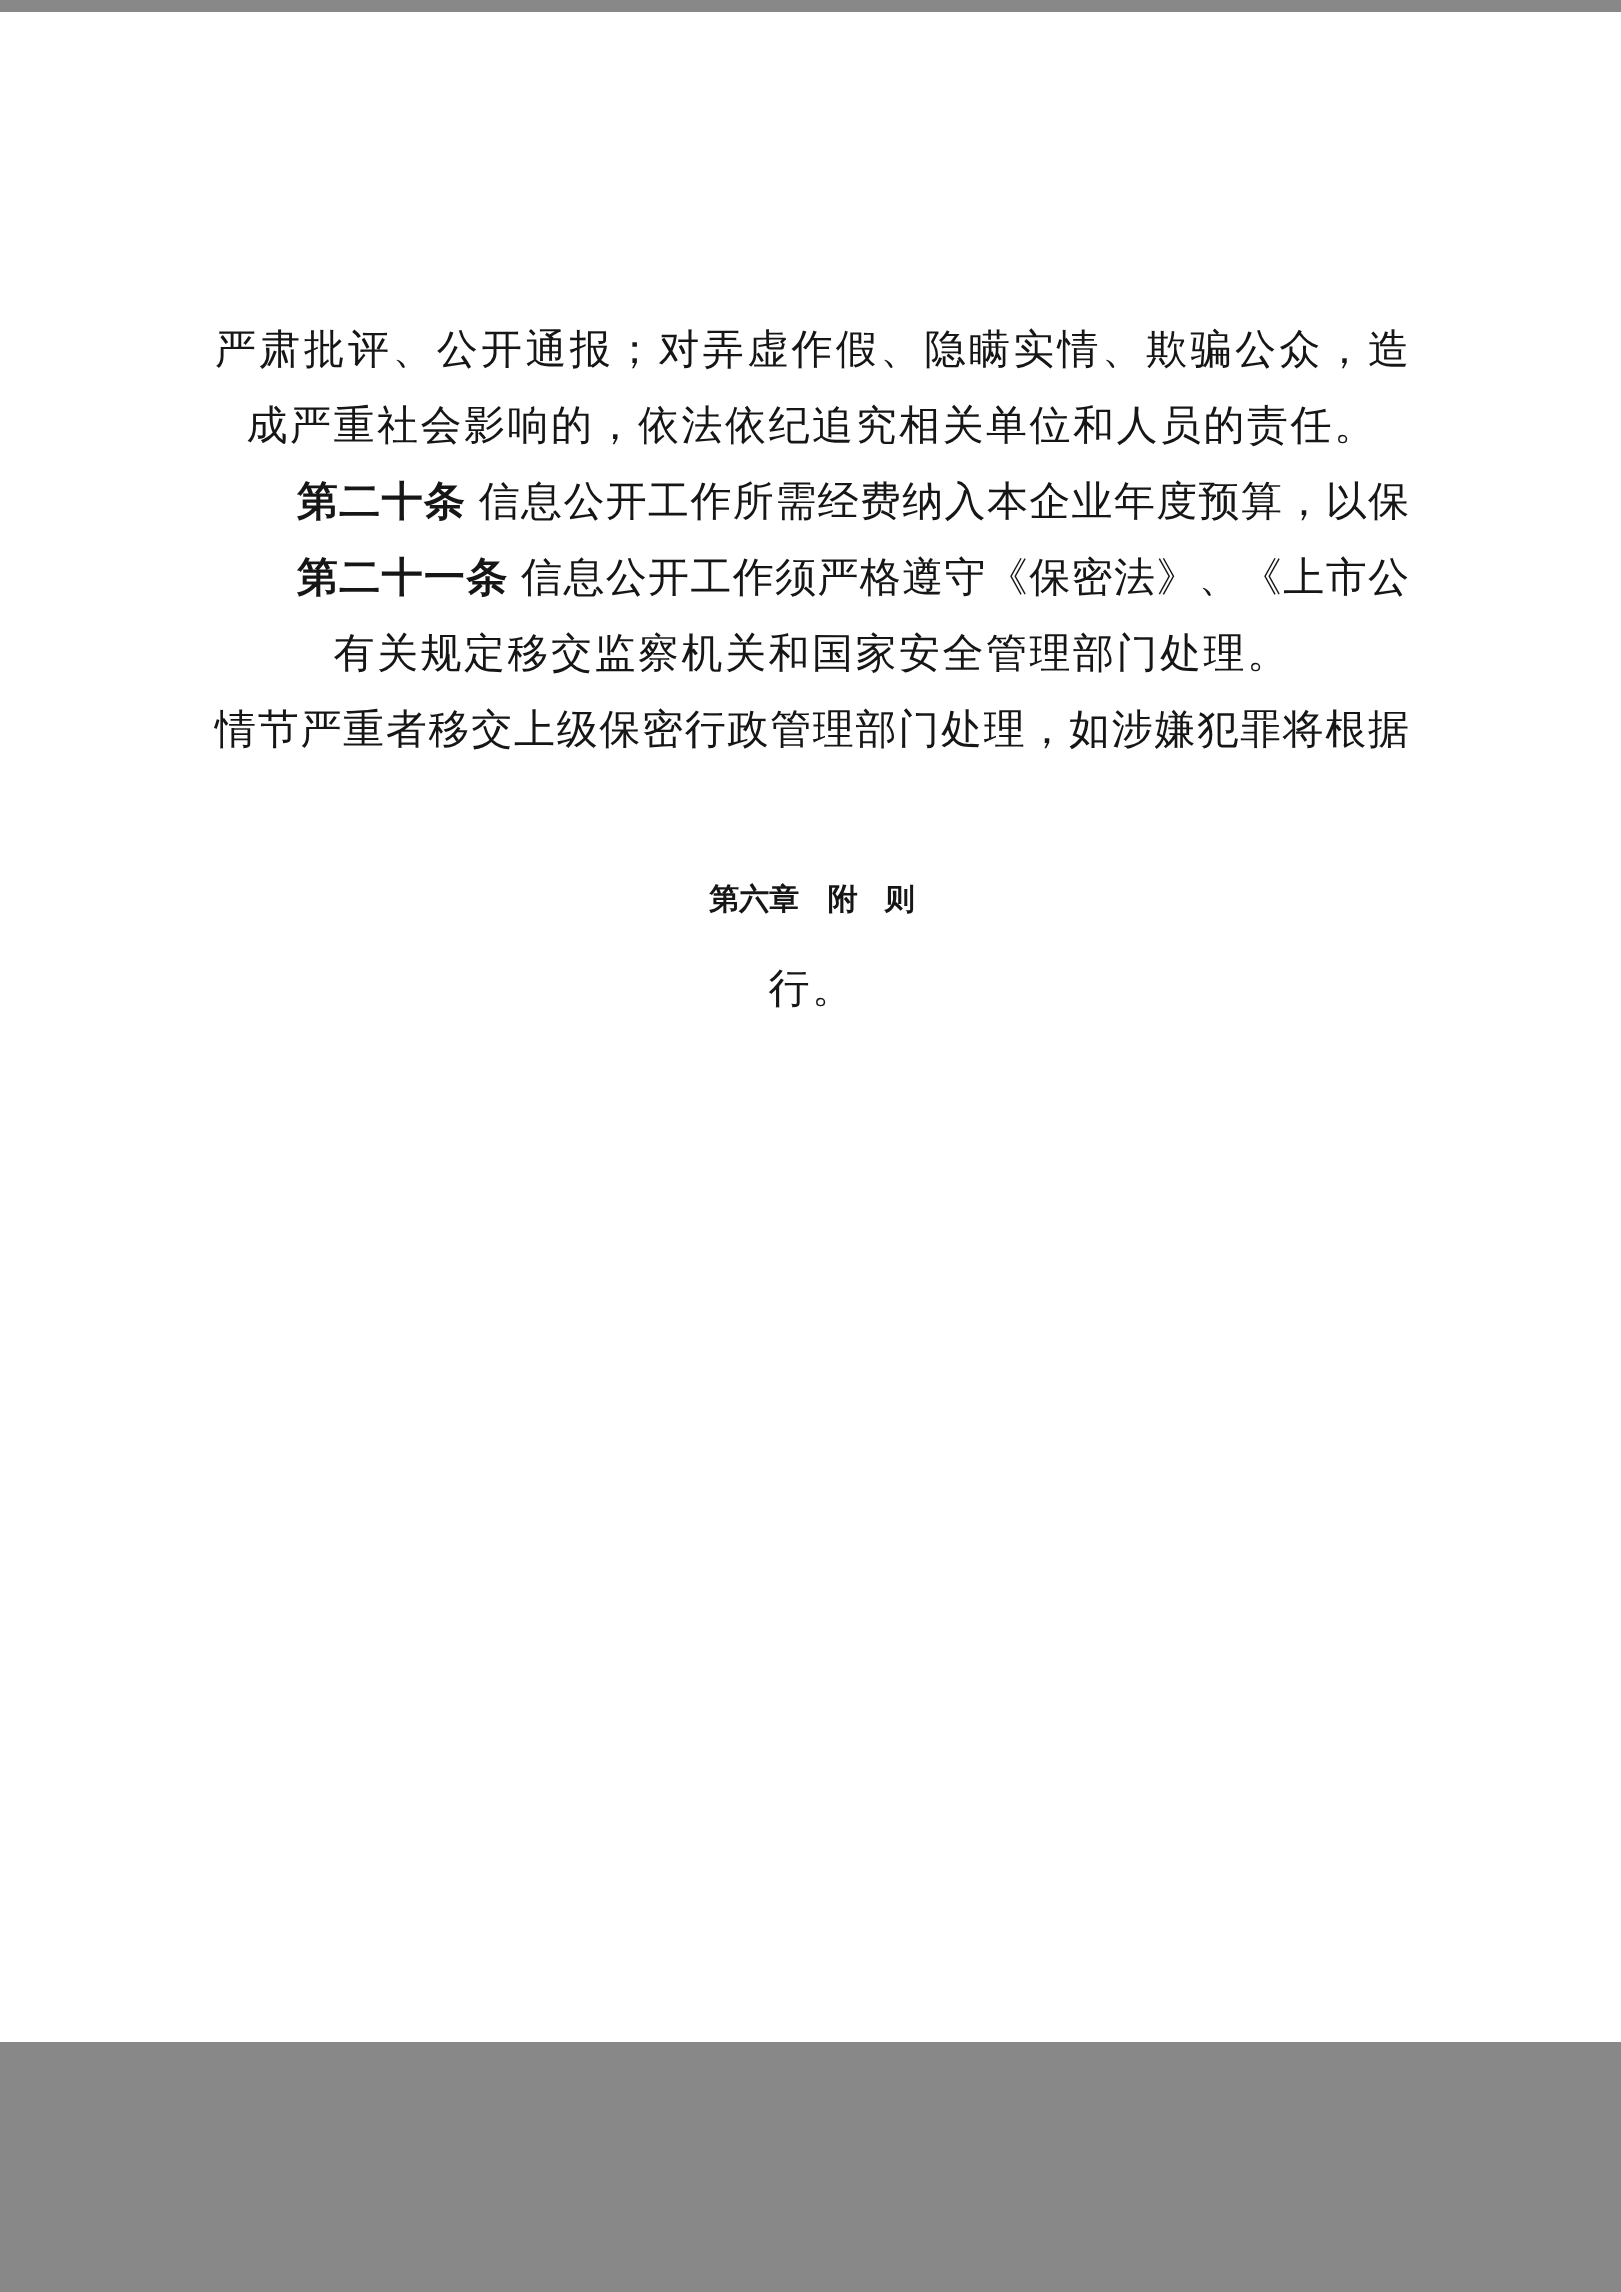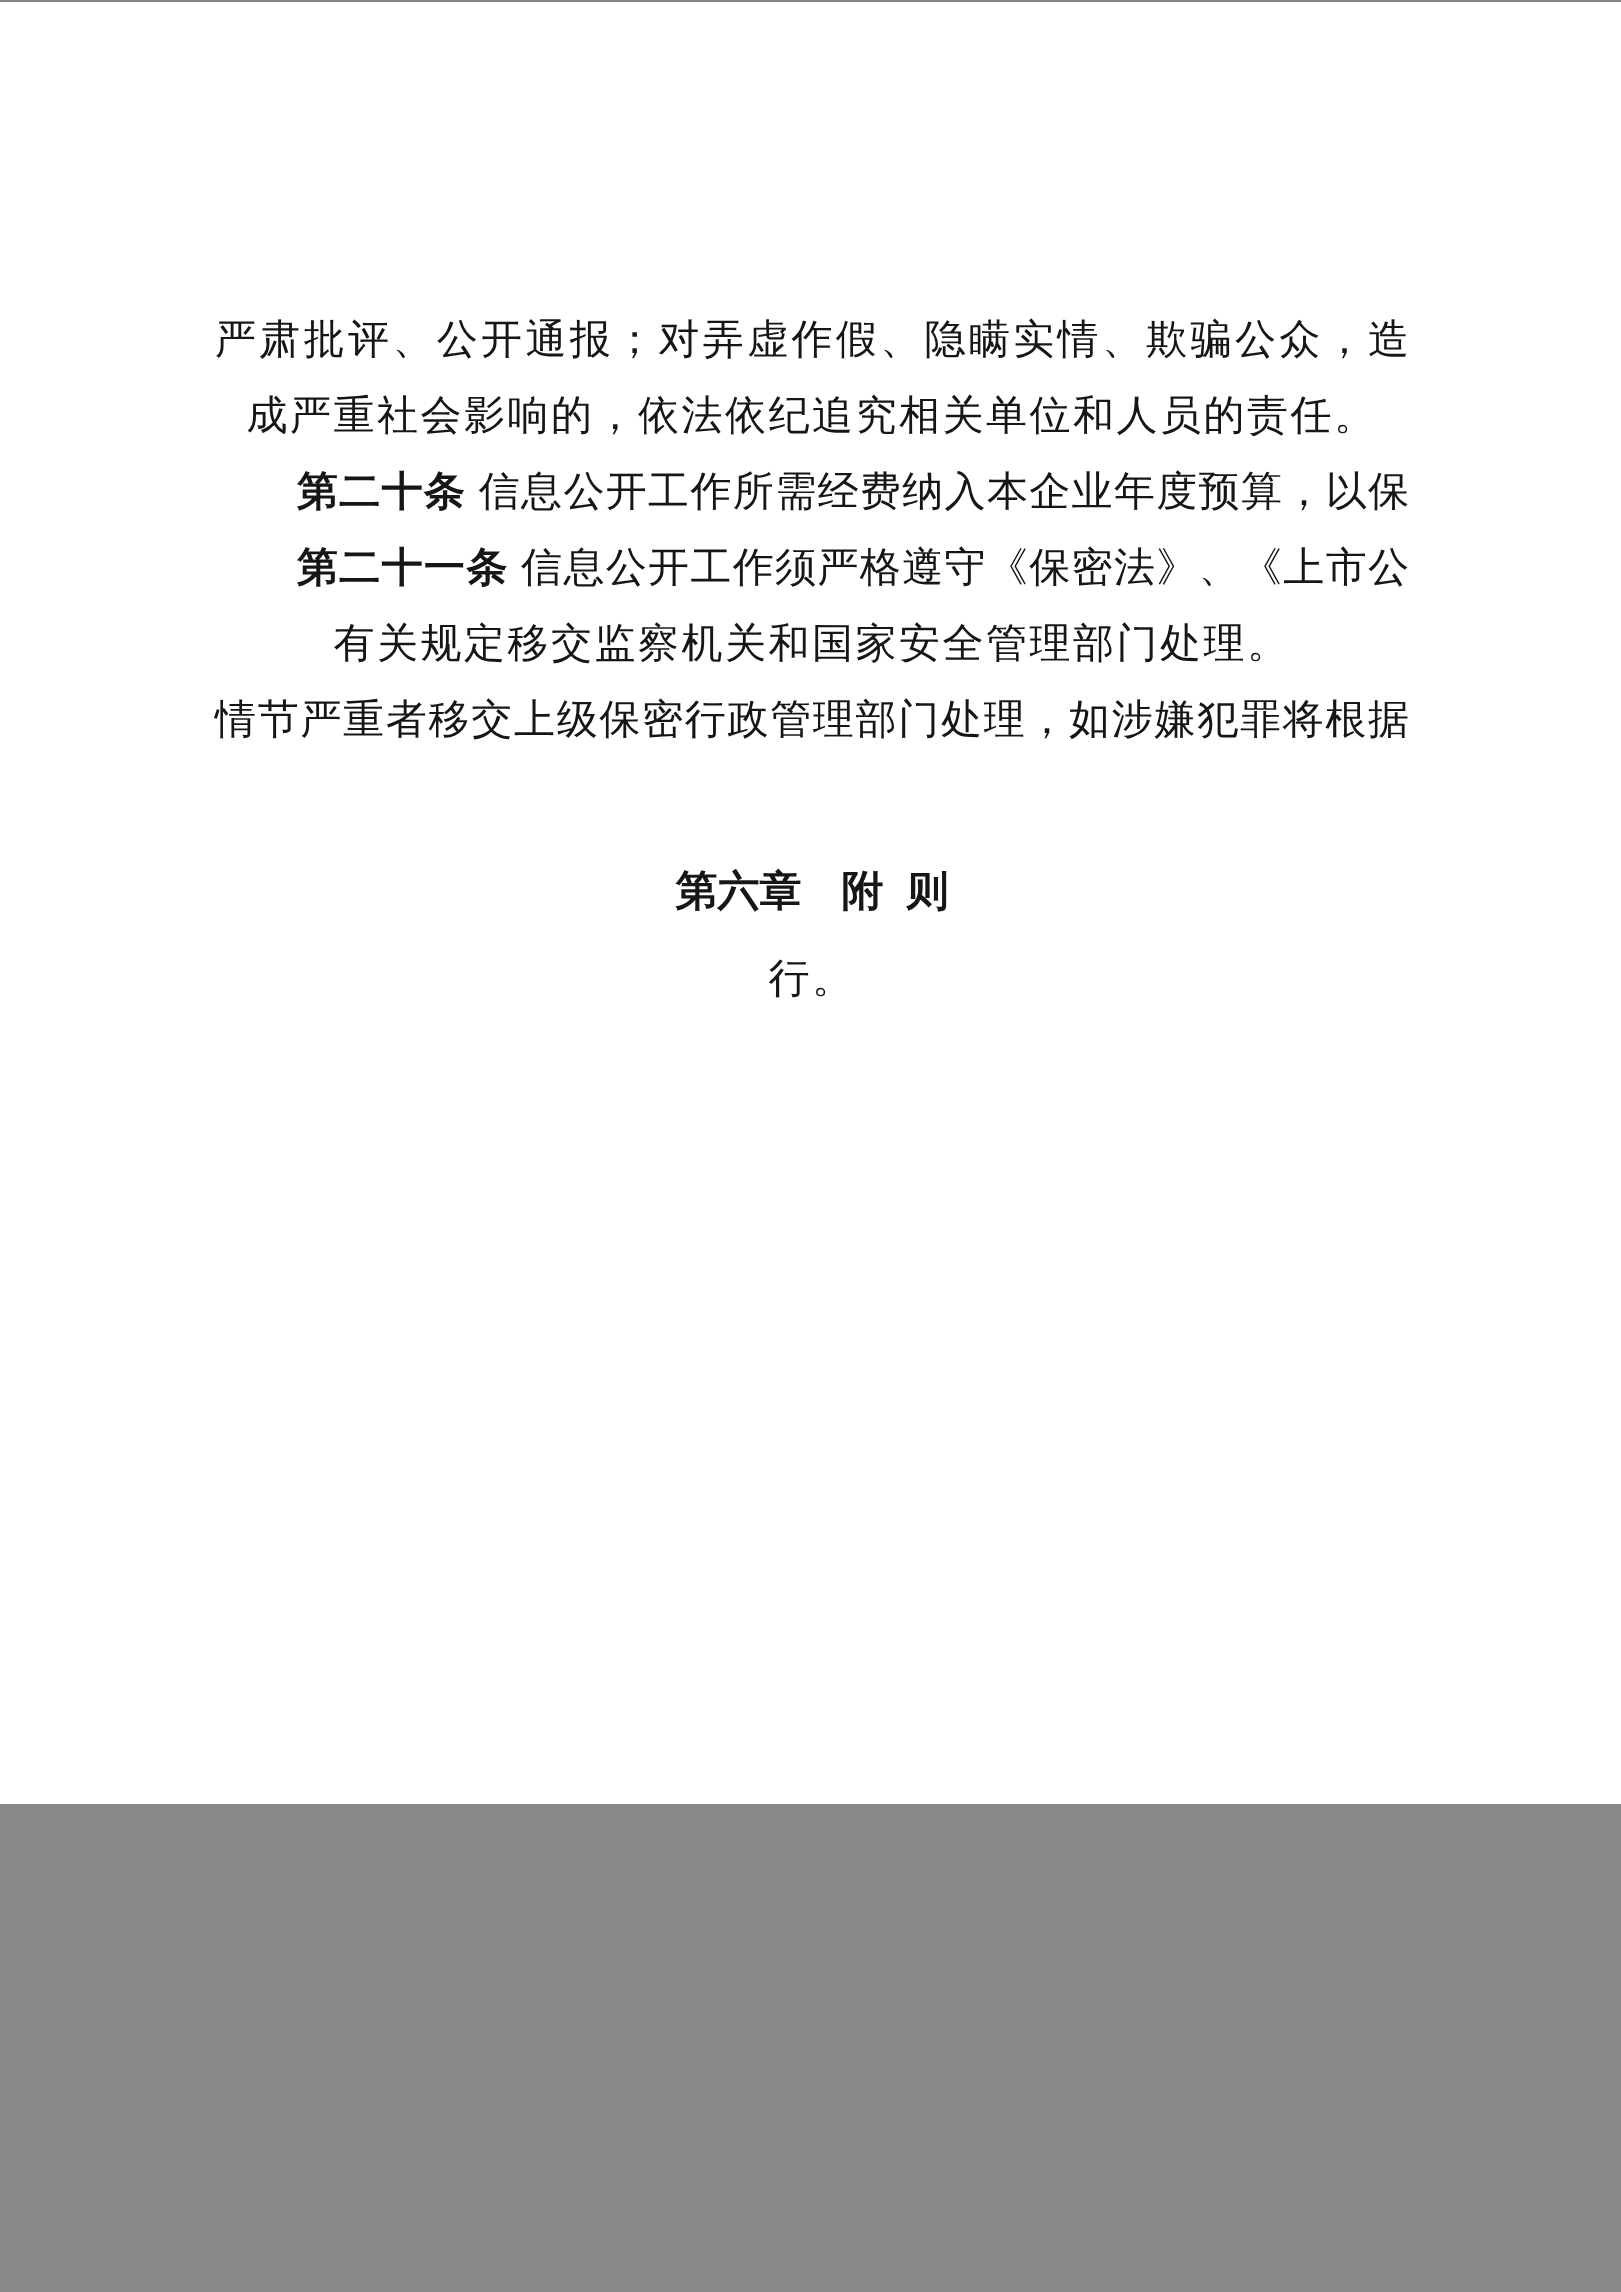--- a/index.html
+++ b/index.html
@@ -3,22 +3,22 @@
 <meta charset="utf-8">
 <style>
   html, body {
     margin: 0;
     padding: 0;
     background: #888;
   }
   .page {
     position: relative;
     width: 1621px;
-    height: 1802px;
-    margin: 2px auto;
+    height: 2030px;
+    margin: 12px auto;
     background: #ffffff;
     overflow: hidden;
     font-family: "Liberation Serif", "DejaVu Serif", serif;
     color: #161616;
   }
   .text-flow {
     position: absolute;
     left: 215px;
     top: 299px;
     width: 1194px;
@@ -45,23 +45,23 @@
     padding-left: 82px; 
   }
   .term {
     font-family: "Liberation Sans", "DejaVu Sans", sans-serif;
     font-weight: 700;
     margin-right: 0.3em;
   }
   .chapter {
     margin-top: 96px;
     line-height: 76px;
-    font-size: 42px;
+    font-size: 30px;
     text-align: center;
-    font-family: Liberation Serif, serif;
+    font-family: Liberation Mono, monospace;
     font-weight: 700;
   }
   .ch-title {
     margin-left: 0.95em;
     word-spacing: 0.3em;
   }
   .p4 { margin-top: 10.8px; }
 </style>
 </head>
 <body>

